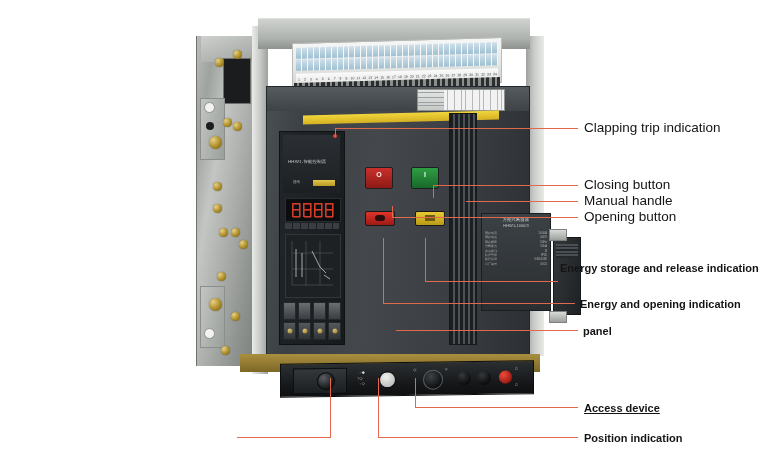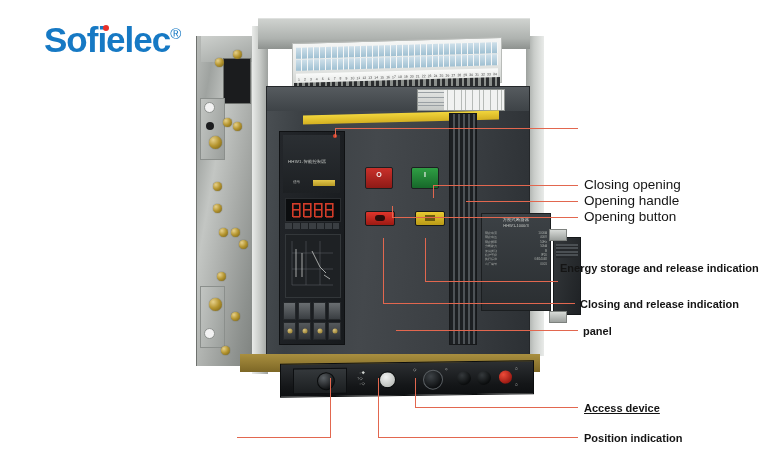--- a/index.html
+++ b/index.html
@@ -300,24 +300,20 @@
     position:absolute;left:12px;top:4px;width:52px;height:24px;
     background:linear-gradient(180deg,#34383b,#1b1e20);
     border:1px solid #0d0f11;
   }
 </style>
 </head>
 <body>
 
 <div class="stage">
 
-  <div class="brand">
-    <span>Sofielec</span><span class="reg">®</span>
-    <span class="dot"></span>
-  </div>
 
   <div class="device">
 
     <div class="chassis">
       <div class="chassis-top"></div>
       <div class="chassis-win"></div>
       <div class="chassis-plate"></div>
       <div class="chassis-plate2"></div>
       <div class="hole" style="left:7px;top:66px;"></div>
       <div class="hole" style="left:7px;top:292px;"></div>
@@ -610,30 +606,31 @@
 
   <div class="lead lead-v" style="left:415px;top:378px;height:30px;"></div>
   <div class="lead lead-h" style="left:415px;top:407px;width:163px;"></div>
 
   <div class="lead lead-v" style="left:378px;top:378px;height:60px;"></div>
   <div class="lead lead-h" style="left:378px;top:437px;width:200px;"></div>
 
   <div class="lead lead-v" style="left:330px;top:378px;height:60px;"></div>
   <div class="lead lead-h" style="left:237px;top:437px;width:94px;"></div>
 
-
-  <div class="label lbl-lg" style="left:584px;top:178px;">Closing opening</div>
-
-  <div class="label lbl-lg" style="left:584px;top:194px;">Opening handle</div>
+  <div class="label lbl-lg" style="left:584px;top:121px;">Clapping trip indication</div>
+
+  <div class="label lbl-lg" style="left:584px;top:178px;">Closing button</div>
+
+  <div class="label lbl-lg" style="left:584px;top:194px;">Manual handle</div>
 
   <div class="label lbl-lg" style="left:584px;top:210px;">Opening button</div>
 
   <div class="label lbl-sm" style="left:560px;top:263px;">Energy storage and release indication</div>
 
-  <div class="label lbl-sm" style="left:580px;top:299px;">Closing and release indication</div>
+  <div class="label lbl-sm" style="left:580px;top:299px;">Energy and opening indication</div>
 
   <div class="label lbl-sm" style="left:583px;top:326px;">panel</div>
 
   <div class="label lbl-sm" style="left:584px;top:403px;text-decoration:underline;">Access device</div>
 
   <div class="label lbl-sm" style="left:584px;top:433px;">Position indication</div>
 
 
 </div>
 

